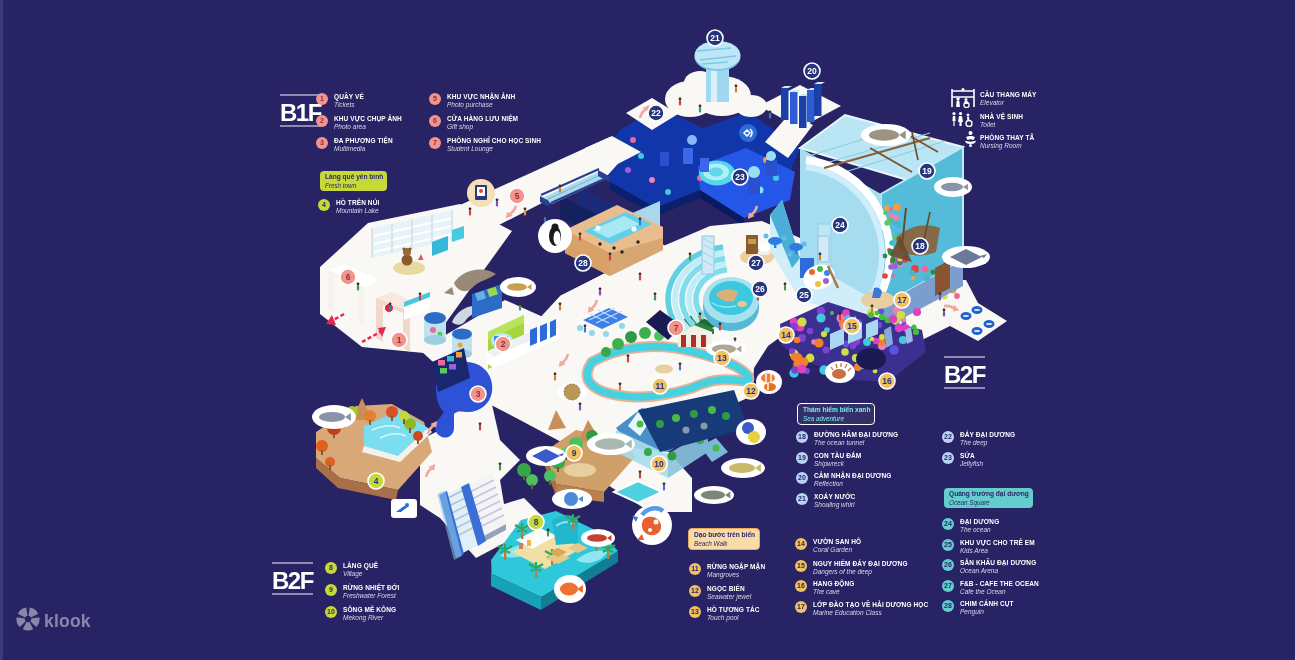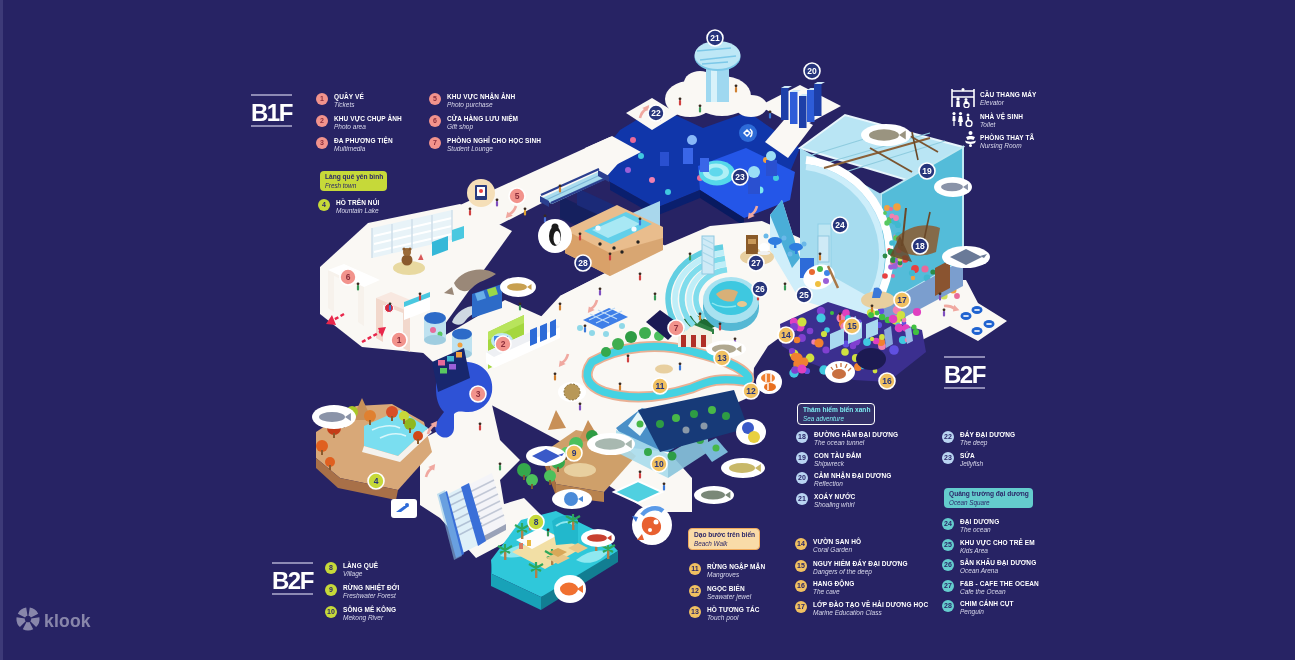--- a/index.html
+++ b/index.html
@@ -1045,21 +1045,21 @@
       <text x="804" y="298" text-anchor="middle" font-family="Liberation Sans,sans-serif" font-size="8.5" font-weight="bold" fill="#fff">25</text>
       <circle cx="760" cy="289" r="8" fill="#27357c" stroke="#ffffff" stroke-width="1.6"></circle>
       <text x="760" y="292" text-anchor="middle" font-family="Liberation Sans,sans-serif" font-size="8.5" font-weight="bold" fill="#fff">26</text>
       <circle cx="756" cy="263" r="8" fill="#27357c" stroke="#ffffff" stroke-width="1.6"></circle>
       <text x="756" y="266" text-anchor="middle" font-family="Liberation Sans,sans-serif" font-size="8.5" font-weight="bold" fill="#fff">27</text>
       <circle cx="583" cy="263" r="8" fill="#27357c" stroke="#ffffff" stroke-width="1.6"></circle>
       <text x="583" y="266" text-anchor="middle" font-family="Liberation Sans,sans-serif" font-size="8.5" font-weight="bold" fill="#fff">28</text>
     </g>
 </svg>
 
-<div class="flab" style="left:251px;top:102px">B1F</div>
+<div class="flab" style="left:280px;top:102px">B1F</div>
 
 <div class="it" style="left:316px;top:92px">
     <span class="num salmon">1</span>
     <div class="lbl">
       <div class="vn">QUẦY VÉ</div>
       <div class="en">Tickets</div>
     </div>
   </div>
 
 <div class="it" style="left:316px;top:114px">

